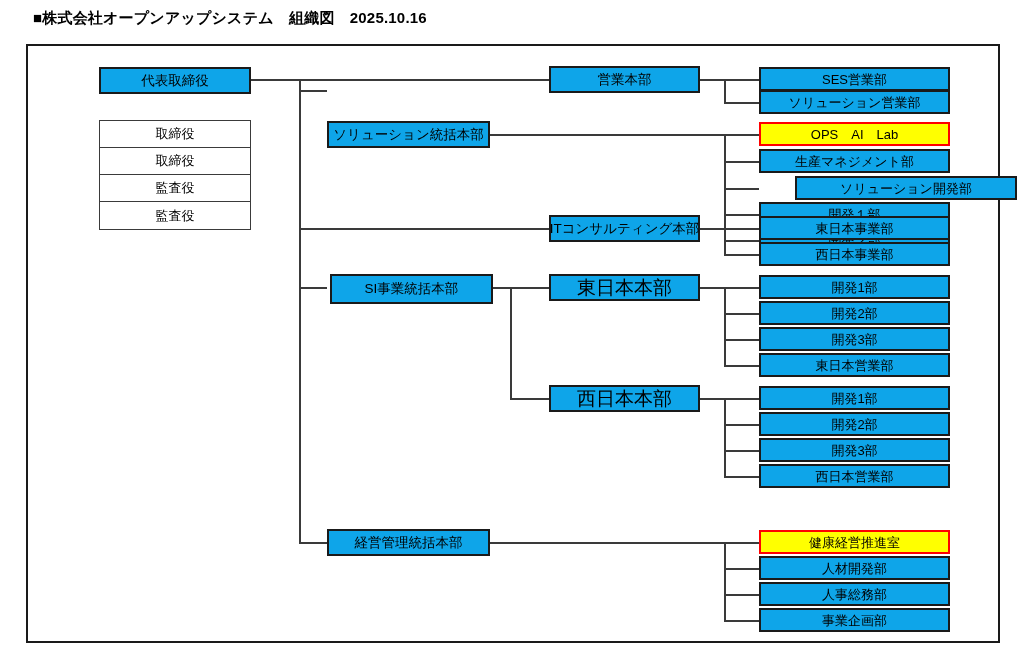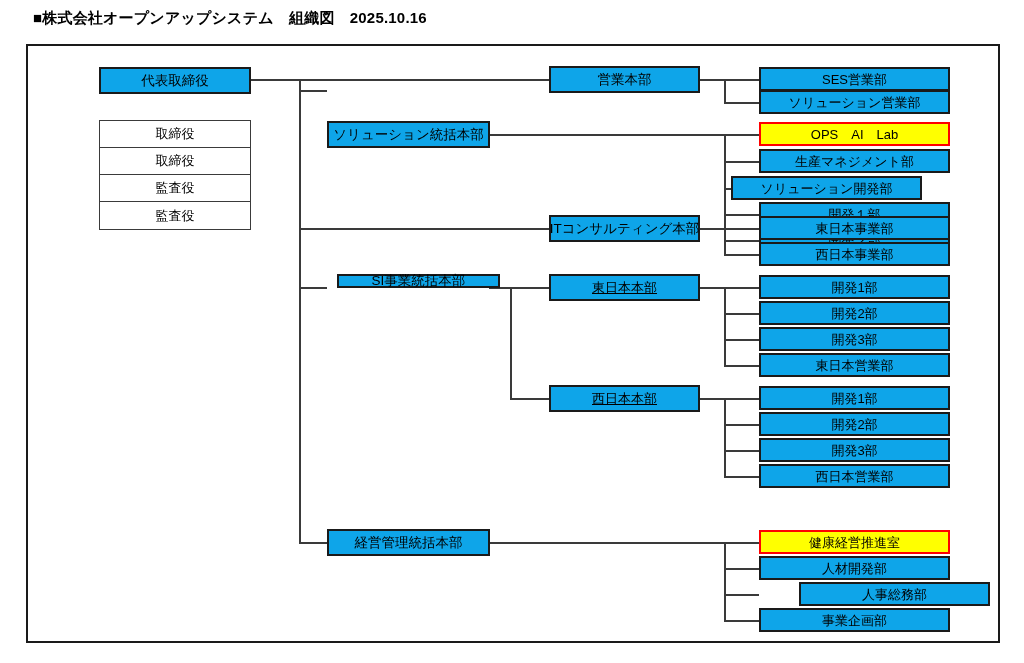--- a/index.html
+++ b/index.html
@@ -66,21 +66,21 @@
     line-height: 1;
     white-space: nowrap;
     color: #000000;
     text-align: center;
   }
   .node.highlight {
     border: 2px solid #ff0000;
     background: #ffff00;
   }
   .node.lvl1 { font-size: 13.5px; }
-  .node.lvl2 { font-size: 13px; text-decoration: underline; }
+  .node.lvl2 { font-size: 19px; }
   .node.leaf { font-size: 13px; }
 
   
   #officers-stack {
     position: absolute;
     left: 97px;
     top: 118px;
     width: 152px;
     height: 110px;
     box-sizing: border-box;
@@ -175,49 +175,49 @@
       <div class="officer-row">監査役</div>
       <div class="officer-row">監査役</div>
     </div>
 
     <div class="node lvl1" style="left:521px; top:20px; width:151px; height:27px;">営業本部</div>
 
     <div class="node lvl1" style="left:299px; top:75px; width:163px; height:27px;">ソリューション統括本部</div>
 
     <div class="node lvl1" style="left:521px; top:169px; width:151px; height:27px;">ITコンサルティング本部</div>
 
-    <div class="node lvl1" style="left:309px; top:228px; width:163px; height:14px;">SI事業統括本部</div>
+    <div class="node lvl1" style="left:302px; top:228px; width:163px; height:30px;">SI事業統括本部</div>
 
     <div class="node lvl1" style="left:299px; top:483px; width:163px; height:27px;">経営管理統括本部</div>
 
     <div class="node lvl2" style="left:521px; top:228px; width:151px; height:27px;">東日本本部</div>
 
     <div class="node lvl2" style="left:521px; top:339px; width:151px; height:27px;">西日本本部</div>
 
     <div class="node leaf" style="left:731px; top:21px; width:191px; height:24px;">SES営業部</div>
     <div class="node leaf" style="left:731px; top:44px; width:191px; height:24px;">ソリューション営業部</div>
 
     <div class="node leaf highlight" style="left:731px; top:76px; width:191px; height:24px;">OPS　AI　Lab</div>
     <div class="node leaf" style="left:731px; top:103px; width:191px; height:24px;">生産マネジメント部</div>
-    <div class="node leaf" style="left:703px; top:130px; width:191px; height:24px;">ソリューション開発部</div>
+    <div class="node leaf" style="left:767px; top:130px; width:222px; height:24px;">ソリューション開発部</div>
     <div class="node leaf" style="left:731px; top:156px; width:191px; height:24px;">開発１部</div>
     <div class="node leaf" style="left:731px; top:182px; width:191px; height:24px;">開発２部</div>
 
     <div class="node leaf" style="left:731px; top:170px; width:191px; height:24px;">東日本事業部</div>
     <div class="node leaf" style="left:731px; top:196px; width:191px; height:24px;">西日本事業部</div>
 
     <div class="node leaf" style="left:731px; top:229px; width:191px; height:24px;">開発1部</div>
     <div class="node leaf" style="left:731px; top:255px; width:191px; height:24px;">開発2部</div>
     <div class="node leaf" style="left:731px; top:281px; width:191px; height:24px;">開発3部</div>
     <div class="node leaf" style="left:731px; top:307px; width:191px; height:24px;">東日本営業部</div>
 
     <div class="node leaf" style="left:731px; top:340px; width:191px; height:24px;">開発1部</div>
     <div class="node leaf" style="left:731px; top:366px; width:191px; height:24px;">開発2部</div>
     <div class="node leaf" style="left:731px; top:392px; width:191px; height:24px;">開発3部</div>
     <div class="node leaf" style="left:731px; top:418px; width:191px; height:24px;">西日本営業部</div>
 
     <div class="node leaf highlight" style="left:731px; top:484px; width:191px; height:24px;text-align:center;">健康経営推進室</div>
     <div class="node leaf" style="left:731px; top:510px; width:191px; height:24px;">人材開発部</div>
-    <div class="node leaf" style="left:731px; top:536px; width:191px; height:24px;margin-left:40px;">人事総務部</div>
+    <div class="node leaf" style="left:731px; top:536px; width:191px; height:24px;">人事総務部</div>
     <div class="node leaf" style="left:731px; top:562px; width:191px; height:24px;">事業企画部</div>
 
   </div>
 </div>
 
 </body></html>

